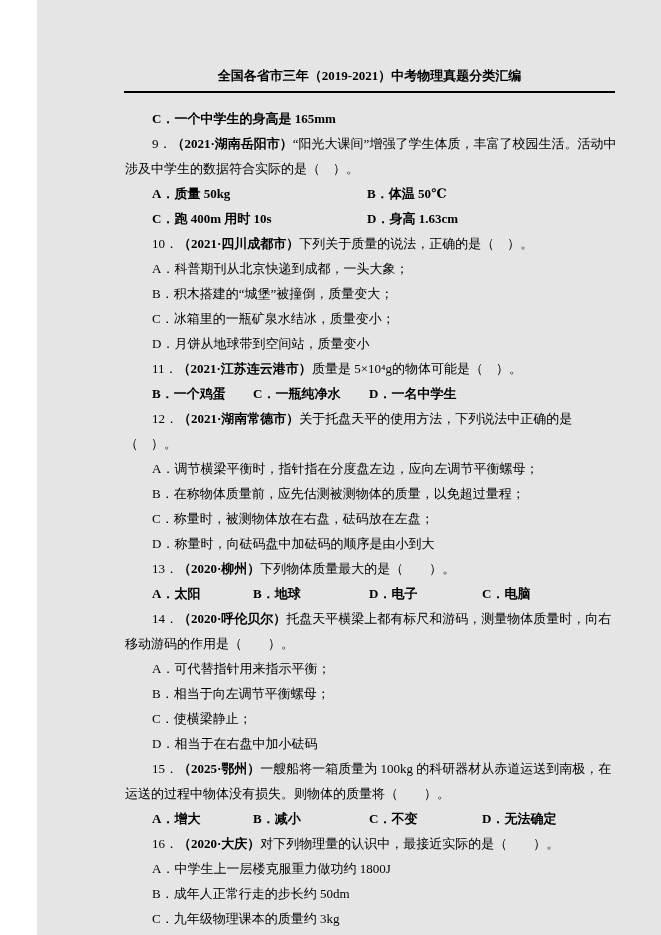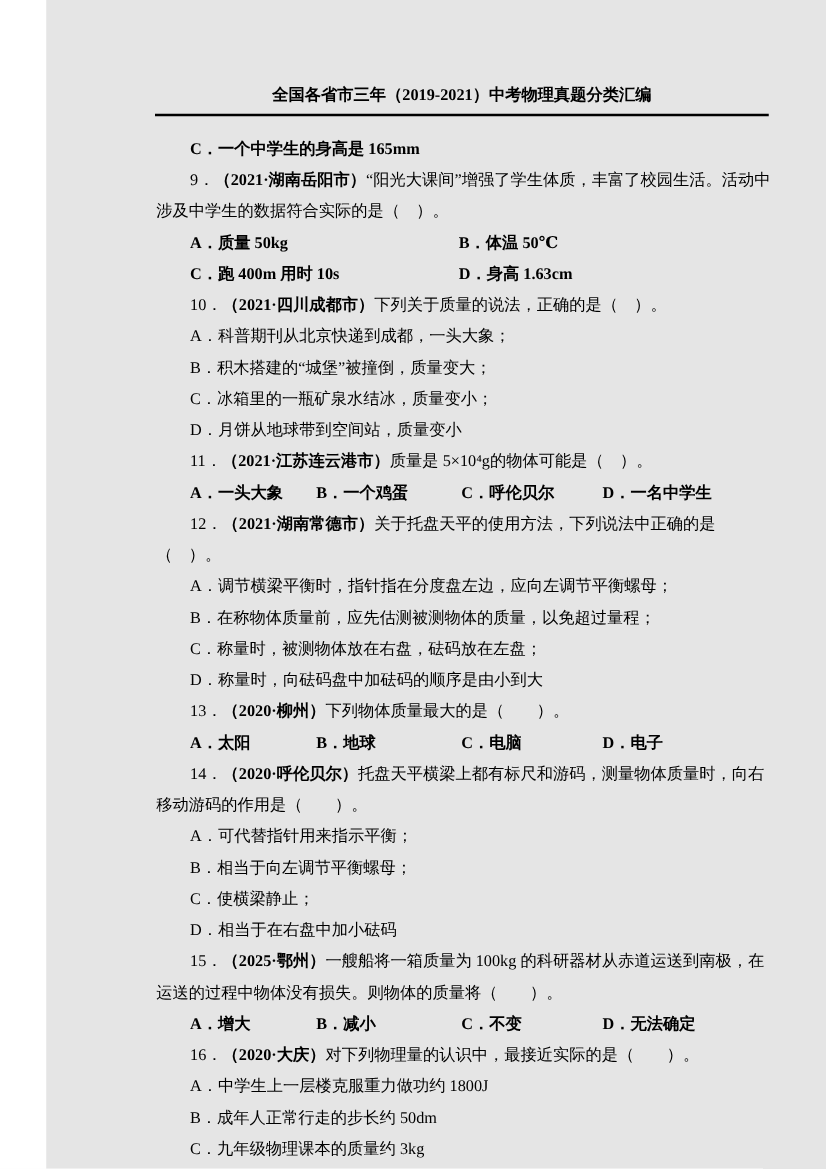--- a/index.html
+++ b/index.html
@@ -68,42 +68,41 @@
       <p class="stem"><span>10．</span><span class="qsrc">（2021·四川成都市）</span><span>下列关于质量的说法，正确的是（　）。</span></p>
       <p class="opt-line">A．科普期刊从北京快递到成都，一头大象；</p>
       <p class="opt-line">B．积木搭建的“城堡”被撞倒，质量变大；</p>
       <p class="opt-line">C．冰箱里的一瓶矿泉水结冰，质量变小；</p>
       <p class="opt-line">D．月饼从地球带到空间站，质量变小</p>
     </div>
 
     <div>
       <p class="stem"><span>11．</span><span class="qsrc">（2021·江苏连云港市）</span><span>质量是 5×10⁴g的物体可能是（　）。</span></p>
       <div class="opt-row cols4">
-        <span class="opt">A．一头大象</span>
         <span class="opt">B．一个鸡蛋</span>
-        <span class="opt">C．呼伦贝尔</span>
+        <span class="opt">C．一瓶纯净水</span>
         <span class="opt">D．一名中学生</span>
       </div>
     </div>
 
     <div>
       <p class="stem"><span>12．</span><span class="qsrc">（2021·湖南常德市）</span><span>关于托盘天平的使用方法，下列说法中正确的是（　）。</span></p>
       <p class="opt-line">A．调节横梁平衡时，指针指在分度盘左边，应向左调节平衡螺母；</p>
       <p class="opt-line">B．在称物体质量前，应先估测被测物体的质量，以免超过量程；</p>
       <p class="opt-line">C．称量时，被测物体放在右盘，砝码放在左盘；</p>
       <p class="opt-line">D．称量时，向砝码盘中加砝码的顺序是由小到大</p>
     </div>
 
     <div>
       <p class="stem"><span>13．</span><span class="qsrc">（2020·柳州）</span><span>下列物体质量最大的是（　　）。</span></p>
       <div class="opt-row cols4">
         <span class="opt">A．太阳</span>
         <span class="opt">B．地球</span>
+        <span class="opt">D．电子</span>
         <span class="opt">C．电脑</span>
-        <span class="opt">D．电子</span>
       </div>
     </div>
 
     <div>
       <p class="stem"><span>14．</span><span class="qsrc">（2020·呼伦贝尔）</span><span>托盘天平横梁上都有标尺和游码，测量物体质量时，向右移动游码的作用是（　　）。</span></p>
       <p class="opt-line">A．可代替指针用来指示平衡；</p>
       <p class="opt-line">B．相当于向左调节平衡螺母；</p>
       <p class="opt-line">C．使横梁静止；</p>
       <p class="opt-line">D．相当于在右盘中加小砝码</p>
     </div>

